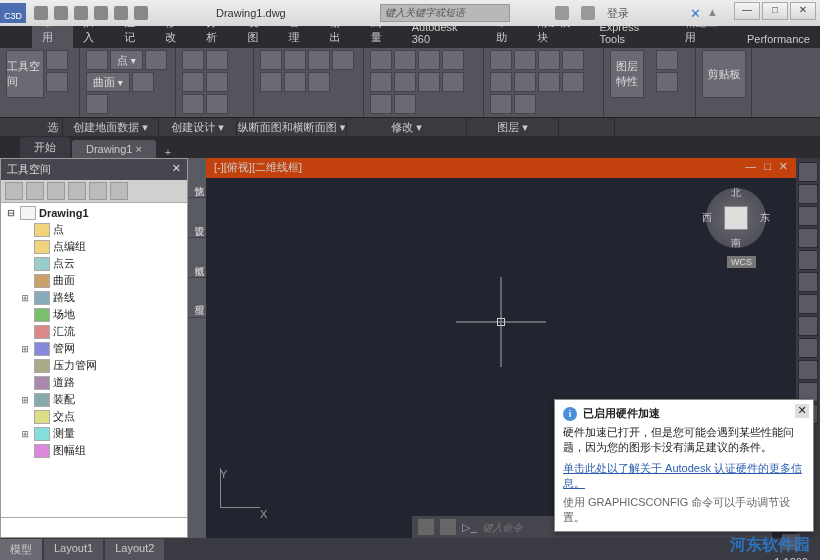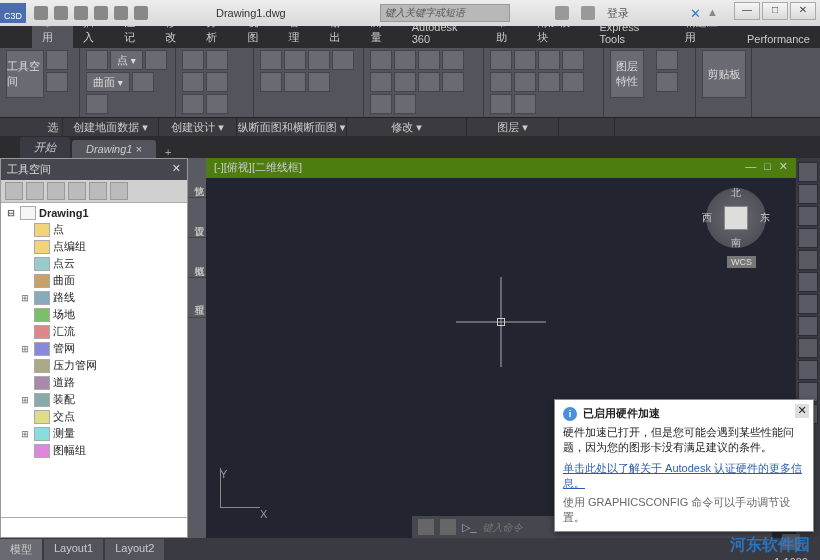--- a/index.html
+++ b/index.html
@@ -28,21 +28,21 @@
 .rgrid { display:flex; gap:2px; flex-wrap:wrap; align-content:flex-start; flex:1; }
 .rbtn { width:22px; height:20px; background:#6a6a72; border:1px solid #44444a; display:inline-block; }
 .rbtn.wide { width:auto; padding:0 6px; line-height:18px; color:#ddd; font-size:10px; white-space:nowrap; }
 .rbig { width:38px; height:48px; background:#6a6a72; border:1px solid #44444a; display:flex; flex-direction:column; align-items:center; justify-content:center; color:#ddd; font-size:10px; }
 
 
 .panel-labels { height:18px; background:#3a3a40; display:flex; color:#ccc; font-size:10px; }
 .panel-labels div { border-right:1px solid #2a2a30; text-align:center; line-height:18px; }
 
 
-.doctabs { height:22px; background:#2b2b30; display:flex; align-items:flex-end; padding-left:20px; gap:2px;font-style:italic; }
+.doctabs { height:22px; background:#2b2b30; display:flex; align-items:flex-end; padding-left:20px; gap:2px; }
 .doctab { padding:3px 14px; background:#3a3a42; color:#ccc; border-radius:3px 3px 0 0; font-size:11px; }
 .doctab.active { background:#54545c; }
 .doctab-add { width:20px; text-align:center; color:#aaa; }
 
 
 .main { position:absolute; top:158px; left:0; right:0; bottom:22px; display:flex; }
 
 
 .palette { width:188px; background:#e9e9e9; border:1px solid #999; display:flex; flex-direction:column; }
 .pal-title { background:#46464e; color:#ddd; padding:3px 6px; display:flex; justify-content:space-between; }
@@ -56,21 +56,21 @@
 .tree-row.d1 { padding-left:18px; }
 .tree-row.bold { font-weight:bold; }
 .pal-cmd { height:20px; background:#fff; border-top:1px solid #aaa; }
 
 
 .vstrip { width:18px; background:#5a5a62; display:flex; flex-direction:column; }
 .vstrip div { height:40px; border-bottom:1px solid #44444a; writing-mode:vertical-rl; text-align:center; color:#ccc; font-size:10px; padding:4px 0; }
 
 
 .canvas-wrap { flex:1; display:flex; flex-direction:column; position:relative; }
-.canvas-head { height:20px; background:#4d7c0f; color:#ccc; padding:2px 8px; display:flex; justify-content:space-between; font-size:10px; }
+.canvas-head { height:20px; background:#c2410c; color:#ccc; padding:2px 8px; display:flex; justify-content:space-between; font-size:10px; }
 .canvas-head .r { display:flex; gap:8px; }
 .canvas { flex:1; background:#22252f; position:relative; }
 .crosshair-v { position:absolute; left:50%; top:40%; width:1px; height:90px; background:#aaa; transform:translate(-50%,-50%); }
 .crosshair-h { position:absolute; left:50%; top:40%; width:90px; height:1px; background:#aaa; transform:translate(-50%,-50%); }
 .crosshair-c { position:absolute; left:50%; top:40%; width:8px; height:8px; border:1px solid #ccc; transform:translate(-50%,-50%); }
 .viewcube { position:absolute; right:30px; top:10px; width:60px; height:60px; border-radius:50%; background:radial-gradient(#6a6a72,#44444c); display:flex; align-items:center; justify-content:center; }
 .viewcube .cube { width:24px; height:24px; background:#ddd; border:1px solid #888; }
 .vc-n { position:absolute; top:-2px; left:50%; transform:translateX(-50%); color:#ccc; font-size:10px; }
 .vc-s { position:absolute; bottom:-2px; left:50%; transform:translateX(-50%); color:#ccc; font-size:10px; }
 .vc-w { position:absolute; left:-4px; top:50%; transform:translateY(-50%); color:#ccc; font-size:10px; }

